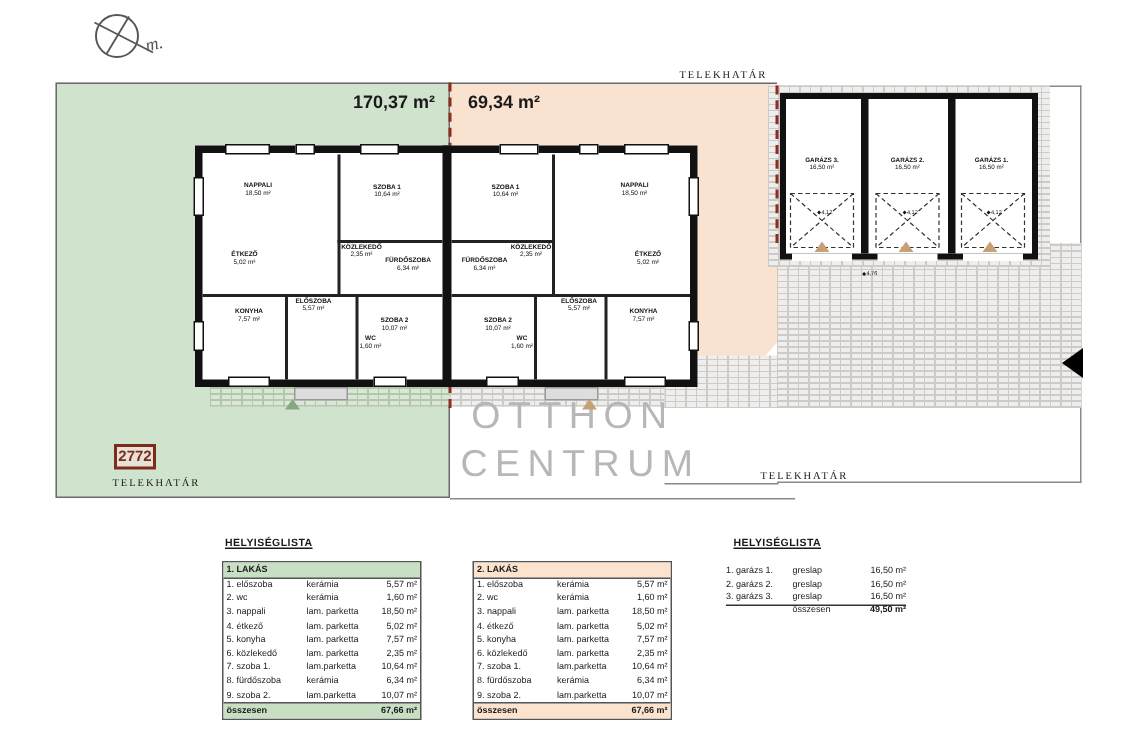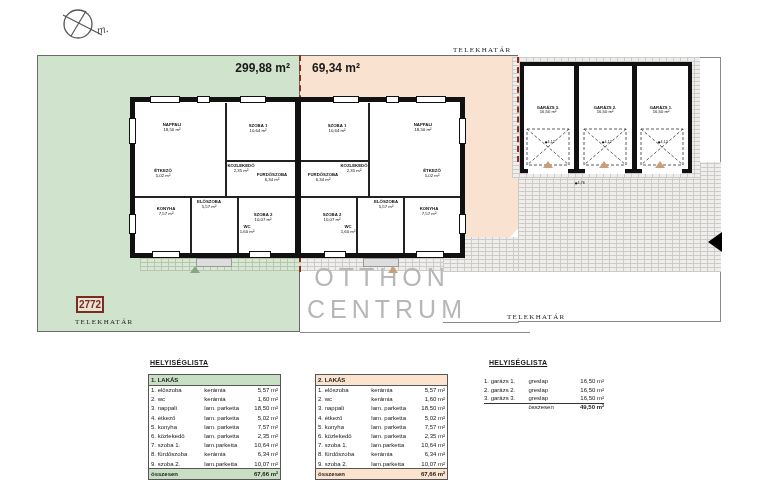--- a/index.html
+++ b/index.html
@@ -107,21 +107,21 @@
 
   <div class="abs red-dash-v" style="left:299px;top:55px;height:217px;"></div>
   <div class="abs red-dash-v" style="left:517px;top:57px;height:105px;"></div>
   <div class="abs seg-h" style="left:300px;top:332px;width:230px;"></div>
   <div class="abs seg-h" style="left:443px;top:322px;width:76px;"></div>
 
   <div class="abs boundary-label" style="left:453px;top:46px;">TELEKHATÁR</div>
   <div class="abs boundary-label" style="left:75px;top:318px;">TELEKHATÁR</div>
   <div class="abs boundary-label" style="left:507px;top:313px;">TELEKHATÁR</div>
 
-  <div class="abs area-label" style="left:160px;top:61px;width:130px;text-align:right;">299,88 m²</div>
+  <div class="abs area-label" style="left:160px;top:61px;width:130px;text-align:right;">170,37 m²</div>
   <div class="abs area-label" style="left:312px;top:61px;">69,34 m²</div>
 
   <div class="abs parcel-number">2772</div>
 
   <svg class="abs" style="left:336px;top:190px;opacity:.55;" width="94" height="58">
     <path d="M7 52 L47 12 L87 52" fill="none" stroke="#b9b9b9" stroke-width="9"></path>
   </svg>
   <div class="abs wm-text" style="left:307px;top:263px;">OTTHON</div>
   <div class="abs wm-text" style="left:307px;top:295px;">CENTRUM</div>
 

